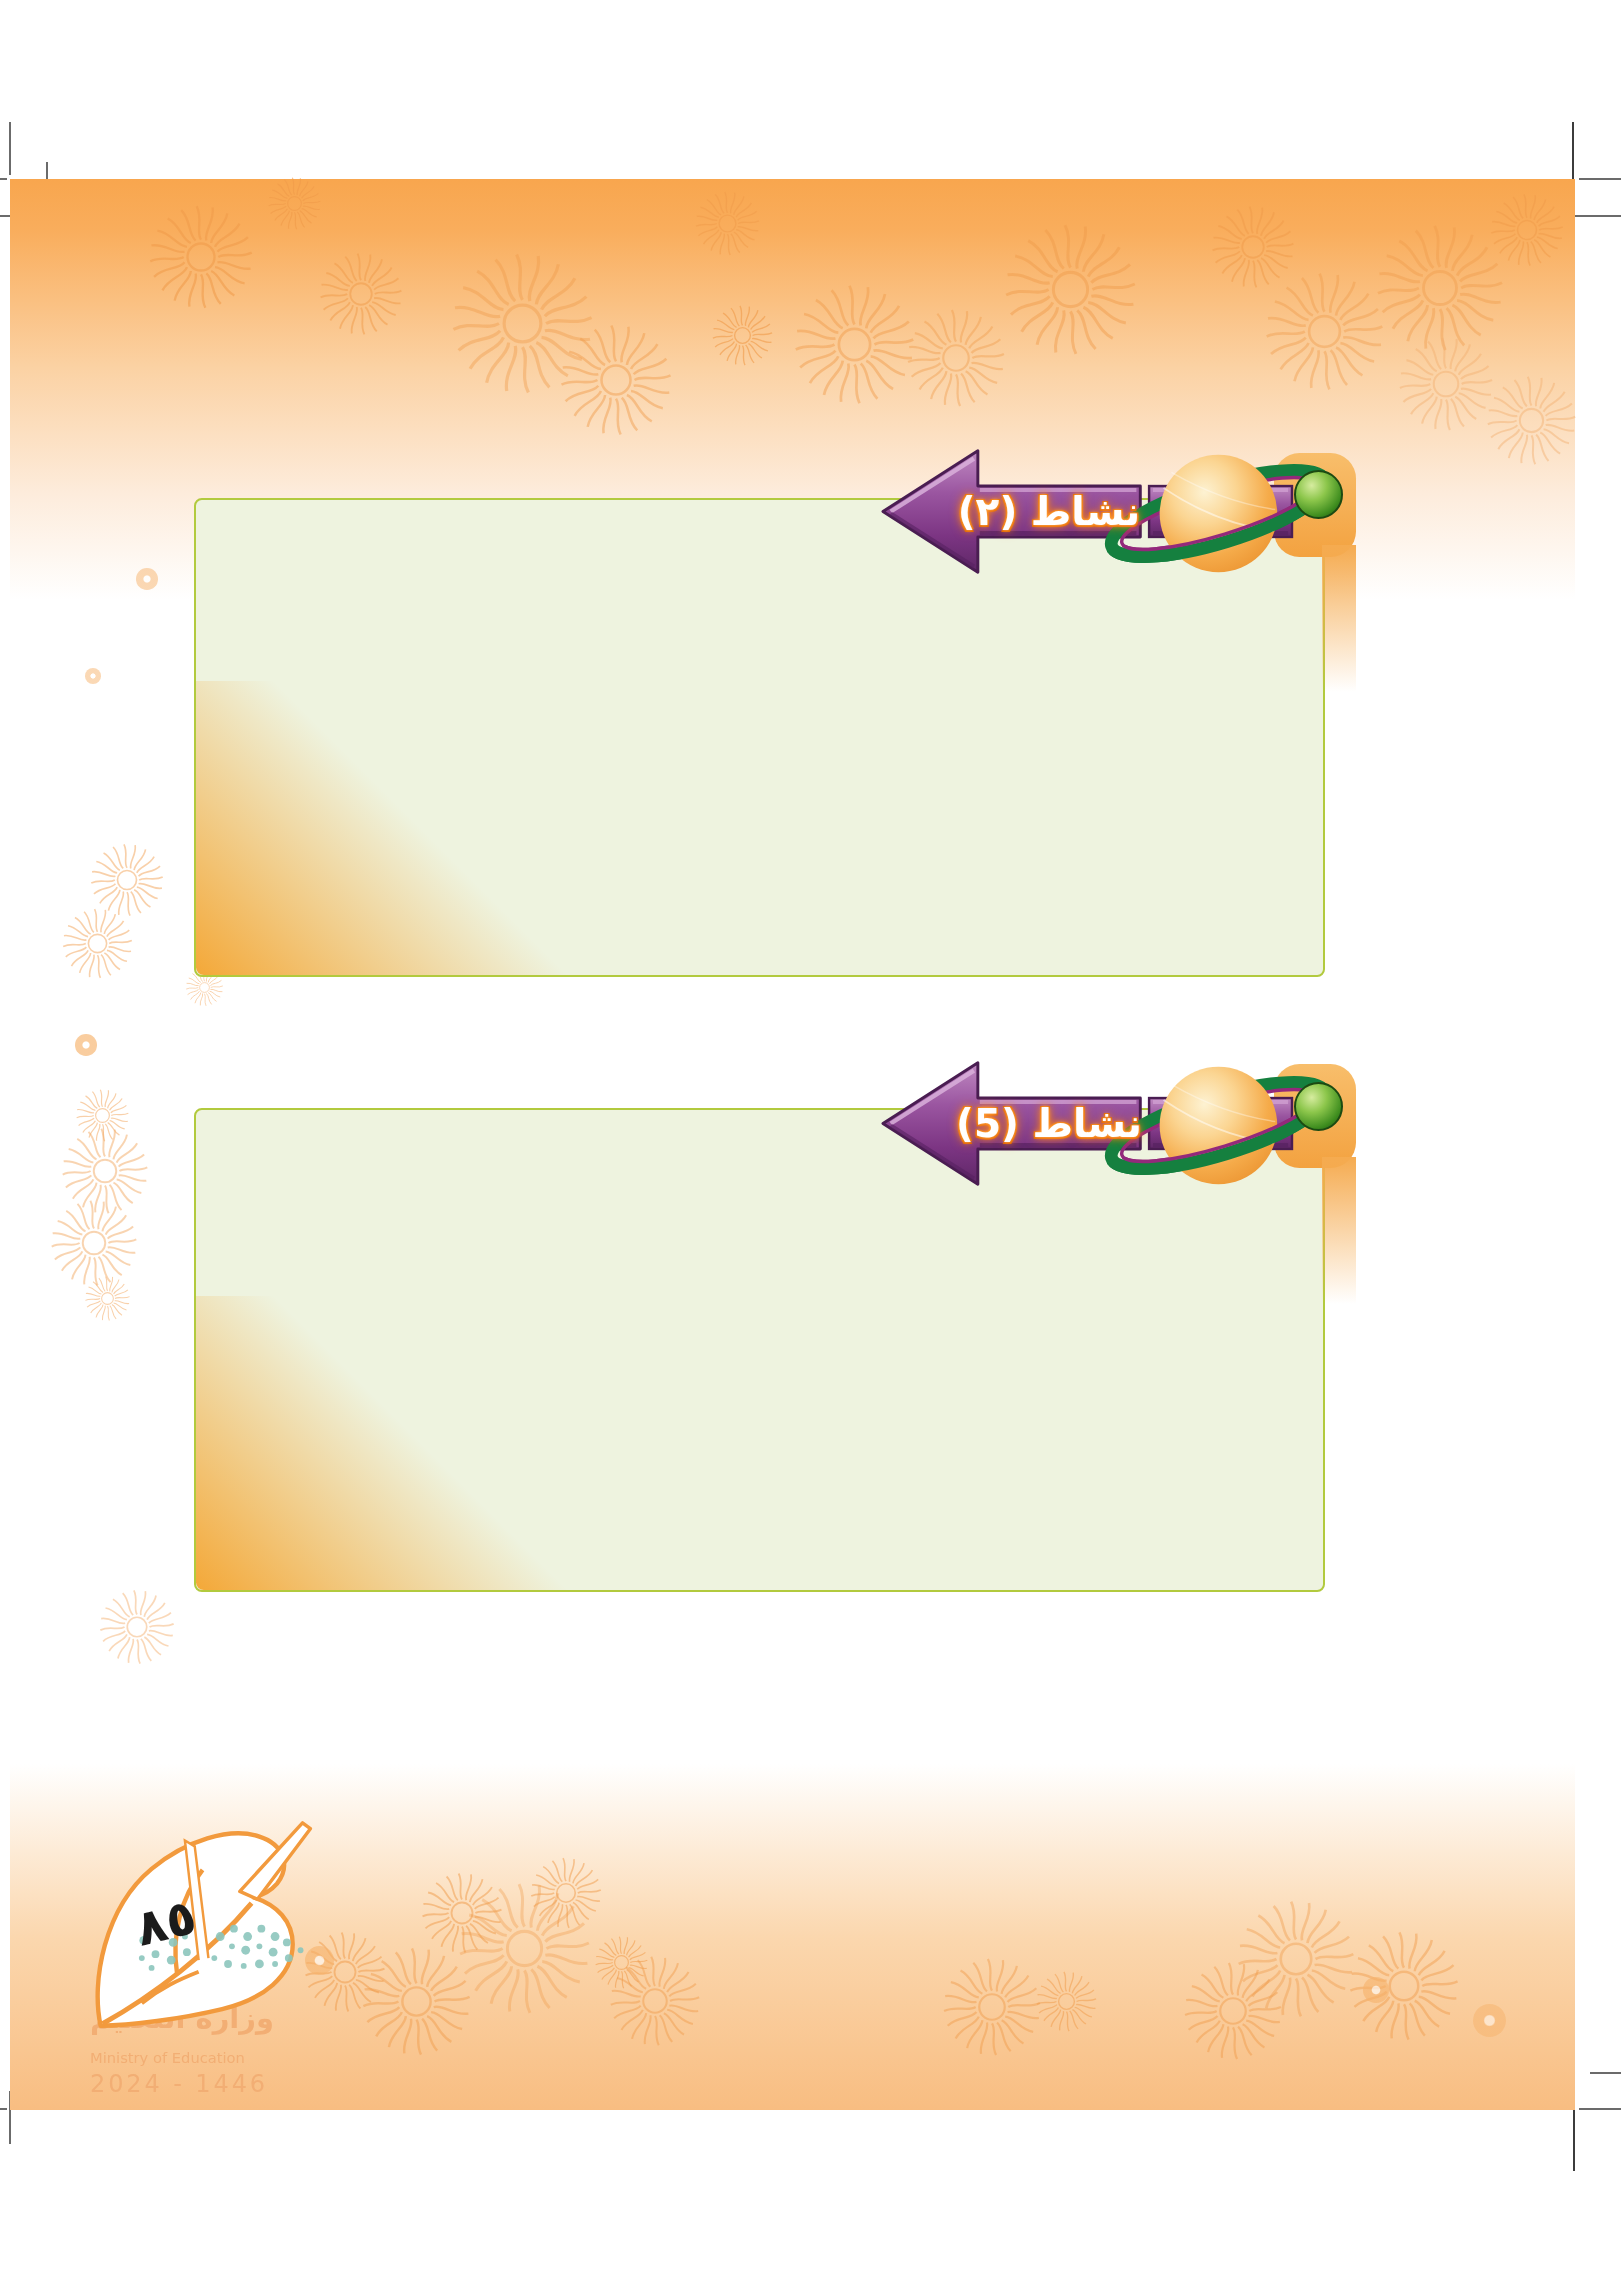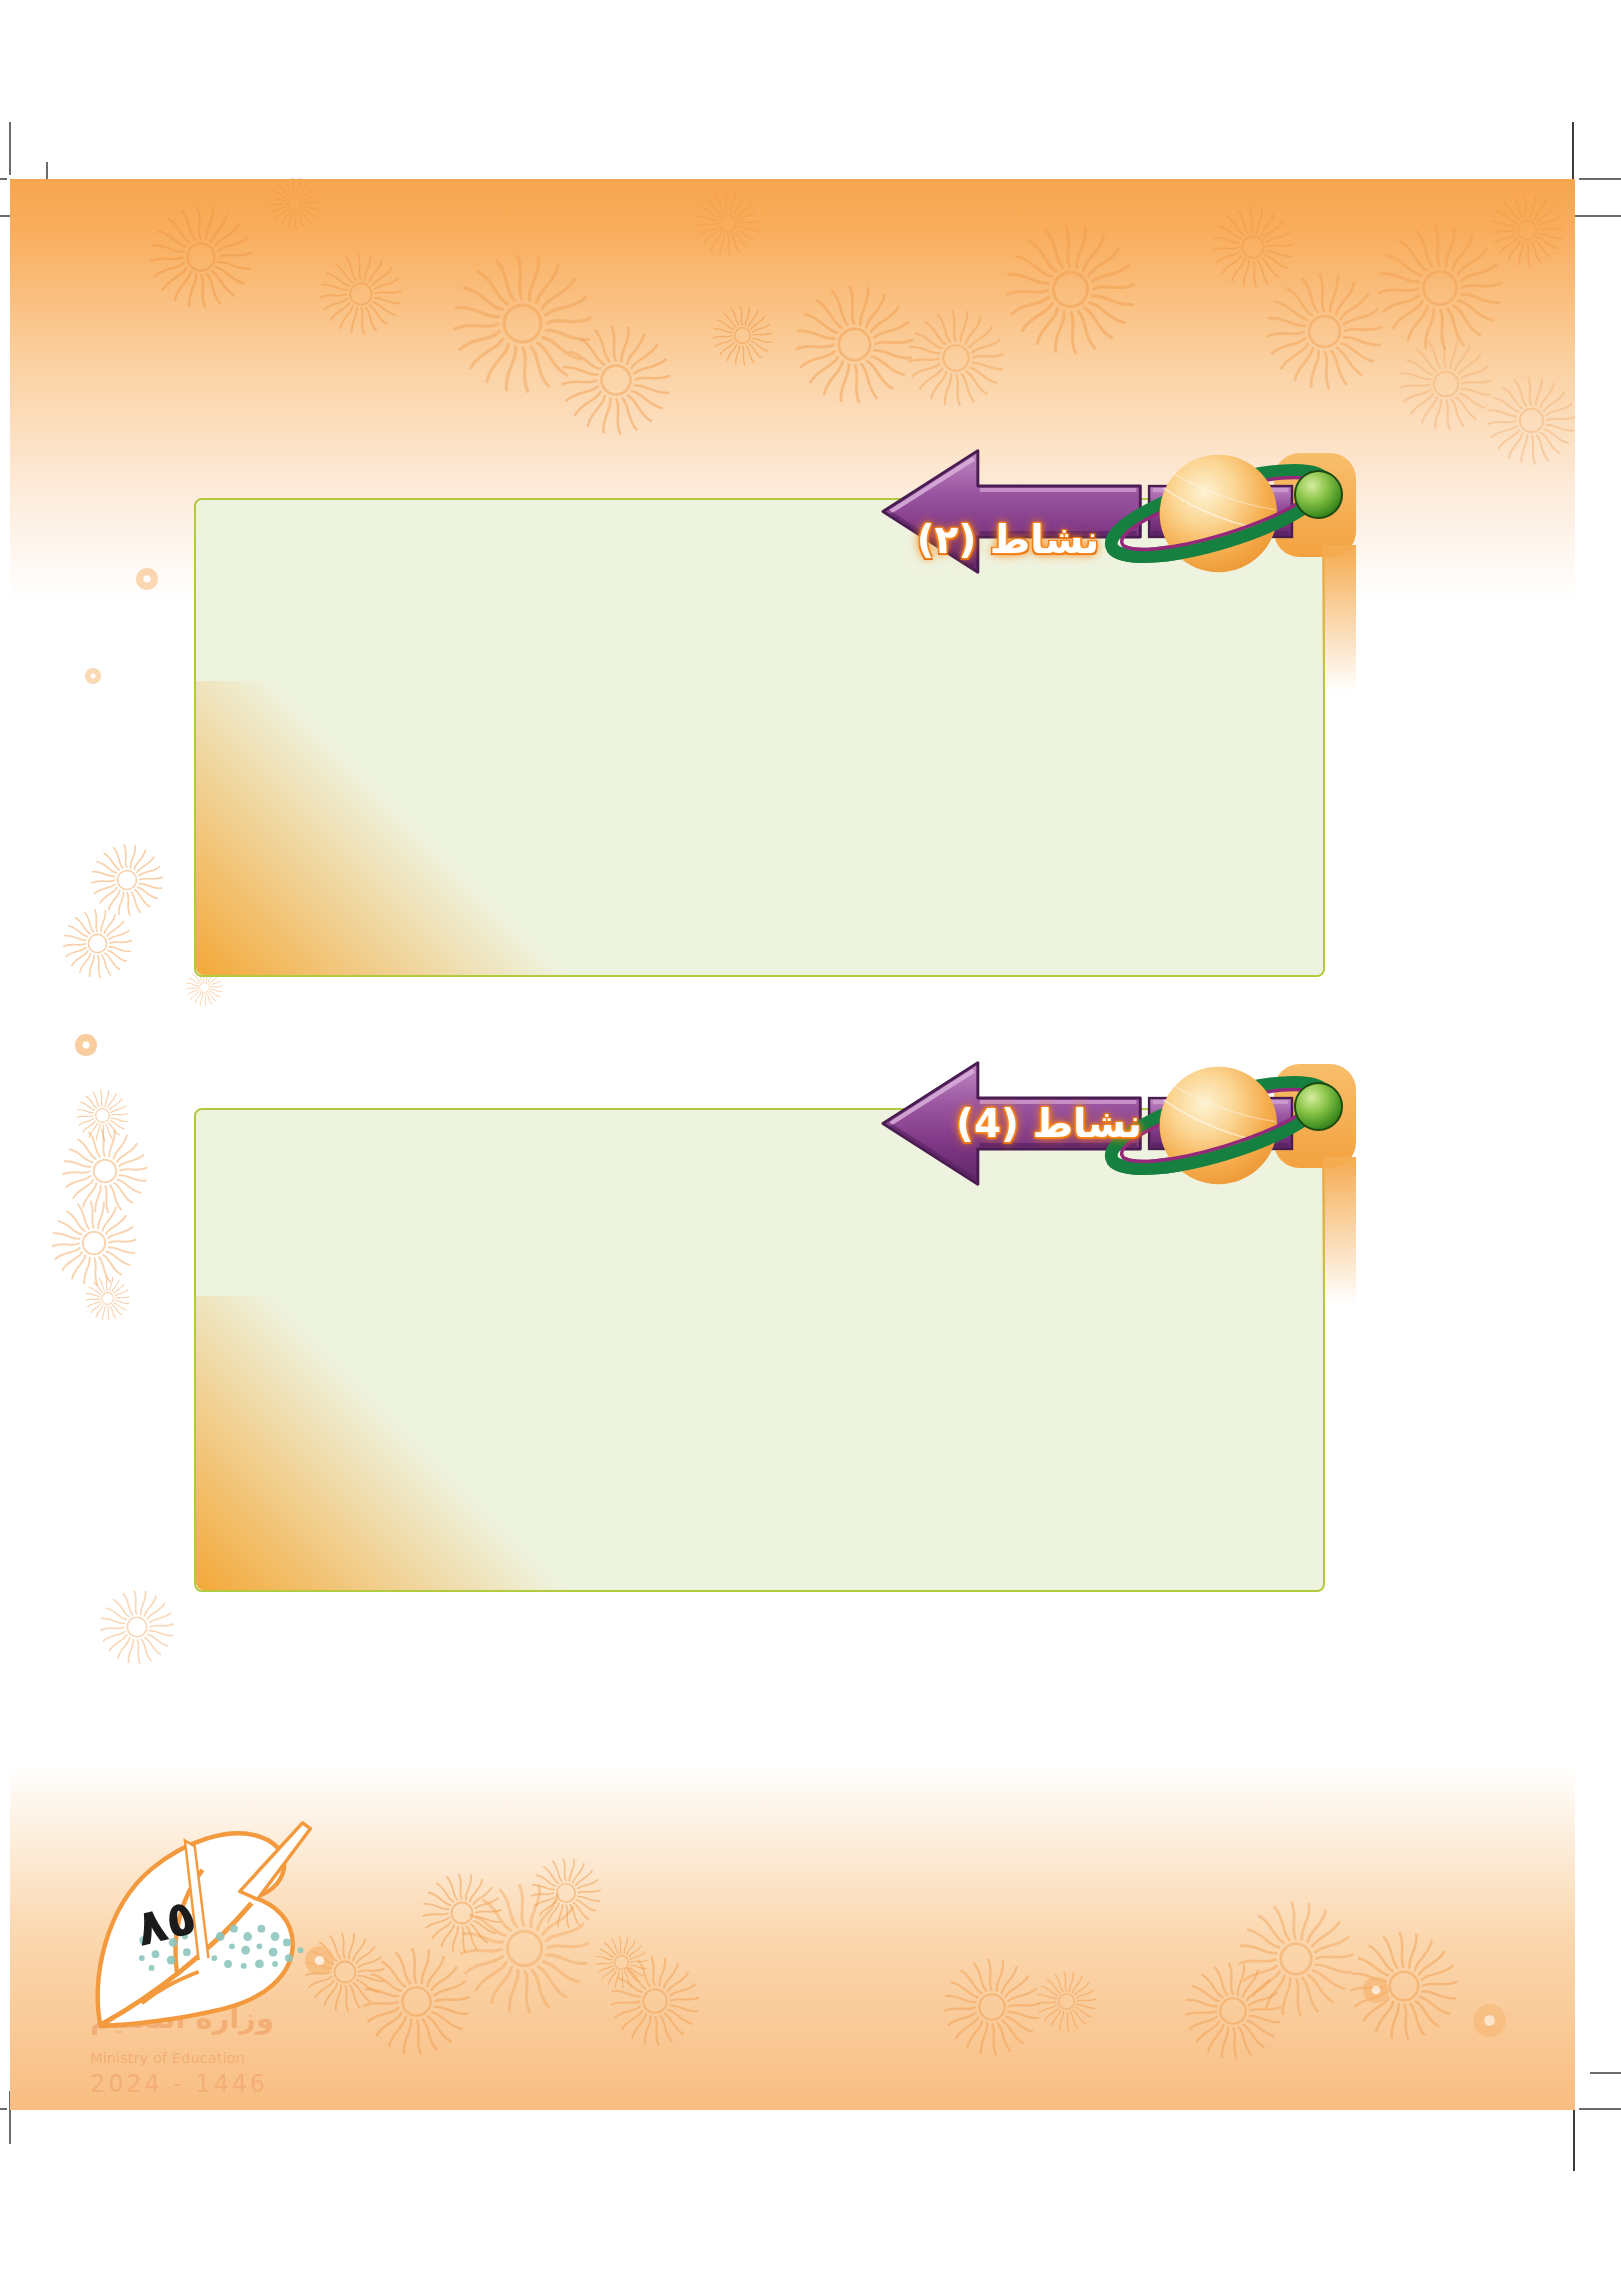--- a/index.html
+++ b/index.html
@@ -240,21 +240,21 @@
     <div class="corner-strip" style="left:1322px;top:545px;"></div>
 
     <svg class="arrow" viewBox="0 0 430 140" style="left:875px;top:443px;">
       <path d="M8,70 L105,8 L105,44 L271,44 L271,96 L105,96 L105,132 Z" fill="url(#gradArrow)" stroke="#4a1d52" stroke-width="3" stroke-linejoin="round"></path>
       <rect x="280" y="44" width="146" height="52" fill="url(#gradArrow)" stroke="#4a1d52" stroke-width="2.5"></rect>
       <path d="M16,70 L101,16" stroke="#d9b0da" stroke-width="4.5" fill="none" opacity=".85"></path>
       <path d="M107,48 L267,48 M284,48 L422,48" stroke="#cf9fd1" stroke-width="4" fill="none" opacity=".8"></path>
       <path d="M107,92 L267,92 M284,92 L422,92" stroke="#572261" stroke-width="4" fill="none" opacity=".7"></path>
       <path d="M16,72 L101,126" stroke="#572261" stroke-width="4" fill="none" opacity=".6"></path>
     </svg>
-    <div class="banner-label" style="left:900px;top:482px;margin-top:28px;">نشاط (٢)</div>
+    <div class="banner-label" style="left:941px;top:482px;">نشاط (٢)</div>
 
     <svg class="planet" viewBox="0 0 250 170" style="left:1093px;top:429px;">
       <g transform="rotate(-17 128 86)" fill="none">
         <ellipse cx="128" cy="86" rx="114" ry="30" stroke="#15803f" stroke-width="13"></ellipse>
         <ellipse cx="128" cy="86" rx="103" ry="22" stroke="#93297b" stroke-width="3.5"></ellipse>
       </g>
       <circle cx="128" cy="86" r="60" fill="url(#gradSphere)"></circle>
       <path d="M72,60 Q125,96 184,104" stroke="rgba(255,255,255,.5)" stroke-width="2" fill="none"></path>
       <path d="M80,44 Q132,74 186,82" stroke="rgba(255,255,255,.35)" stroke-width="1.5" fill="none"></path>
       <g clip-path="url(#clipRingFront)" fill="none">
@@ -280,21 +280,21 @@
     <div class="corner-strip" style="left:1322px;top:1157px;"></div>
 
     <svg class="arrow" viewBox="0 0 430 140" style="left:875px;top:1055px;">
       <path d="M8,70 L105,8 L105,44 L271,44 L271,96 L105,96 L105,132 Z" fill="url(#gradArrow)" stroke="#4a1d52" stroke-width="3" stroke-linejoin="round"></path>
       <rect x="280" y="44" width="146" height="52" fill="url(#gradArrow)" stroke="#4a1d52" stroke-width="2.5"></rect>
       <path d="M16,70 L101,16" stroke="#d9b0da" stroke-width="4.5" fill="none" opacity=".85"></path>
       <path d="M107,48 L267,48 M284,48 L422,48" stroke="#cf9fd1" stroke-width="4" fill="none" opacity=".8"></path>
       <path d="M107,92 L267,92 M284,92 L422,92" stroke="#572261" stroke-width="4" fill="none" opacity=".7"></path>
       <path d="M16,72 L101,126" stroke="#572261" stroke-width="4" fill="none" opacity=".6"></path>
     </svg>
-    <div class="banner-label" style="left:941px;top:1094px;">نشاط (4)</div>
+    <div class="banner-label" style="left:941px;top:1094px;">نشاط (5)</div>
 
     <svg class="planet" viewBox="0 0 250 170" style="left:1093px;top:1041px;">
       <g transform="rotate(-17 128 86)" fill="none">
         <ellipse cx="128" cy="86" rx="114" ry="30" stroke="#15803f" stroke-width="13"></ellipse>
         <ellipse cx="128" cy="86" rx="103" ry="22" stroke="#93297b" stroke-width="3.5"></ellipse>
       </g>
       <circle cx="128" cy="86" r="60" fill="url(#gradSphere)"></circle>
       <path d="M72,60 Q125,96 184,104" stroke="rgba(255,255,255,.5)" stroke-width="2" fill="none"></path>
       <path d="M80,44 Q132,74 186,82" stroke="rgba(255,255,255,.35)" stroke-width="1.5" fill="none"></path>
       <g clip-path="url(#clipRingFront)" fill="none">

